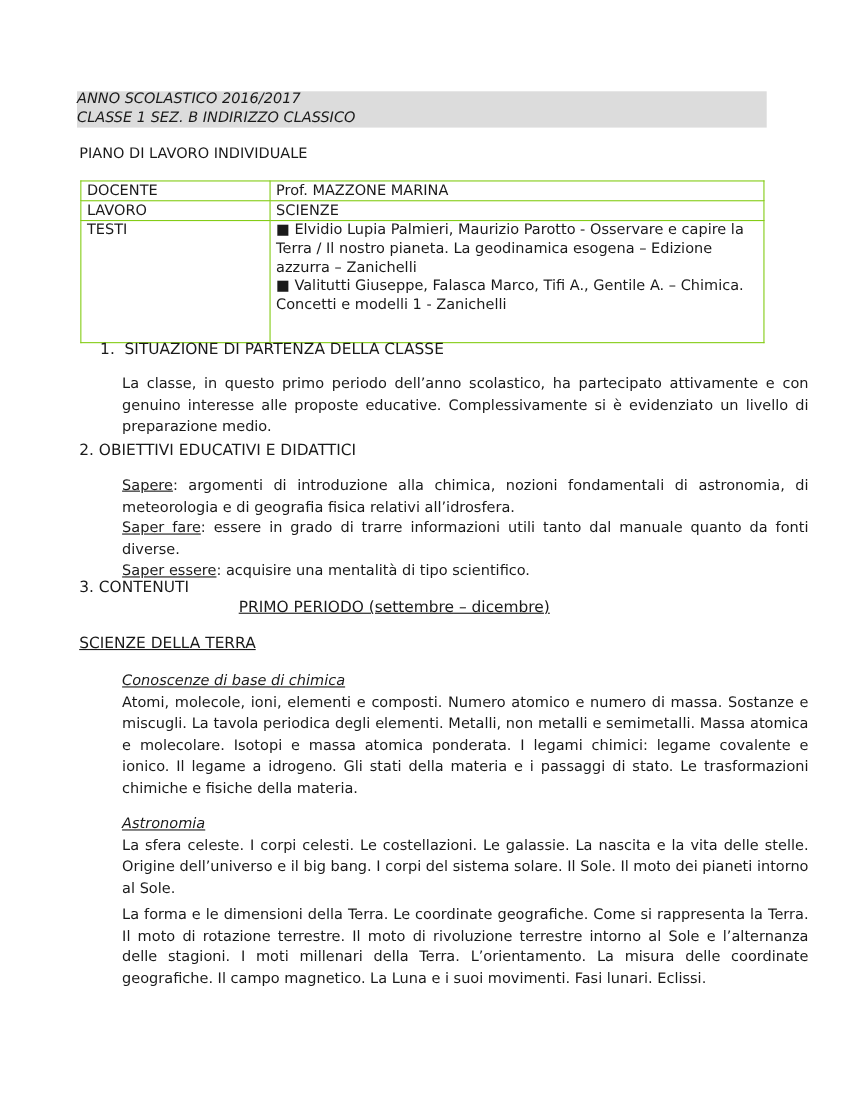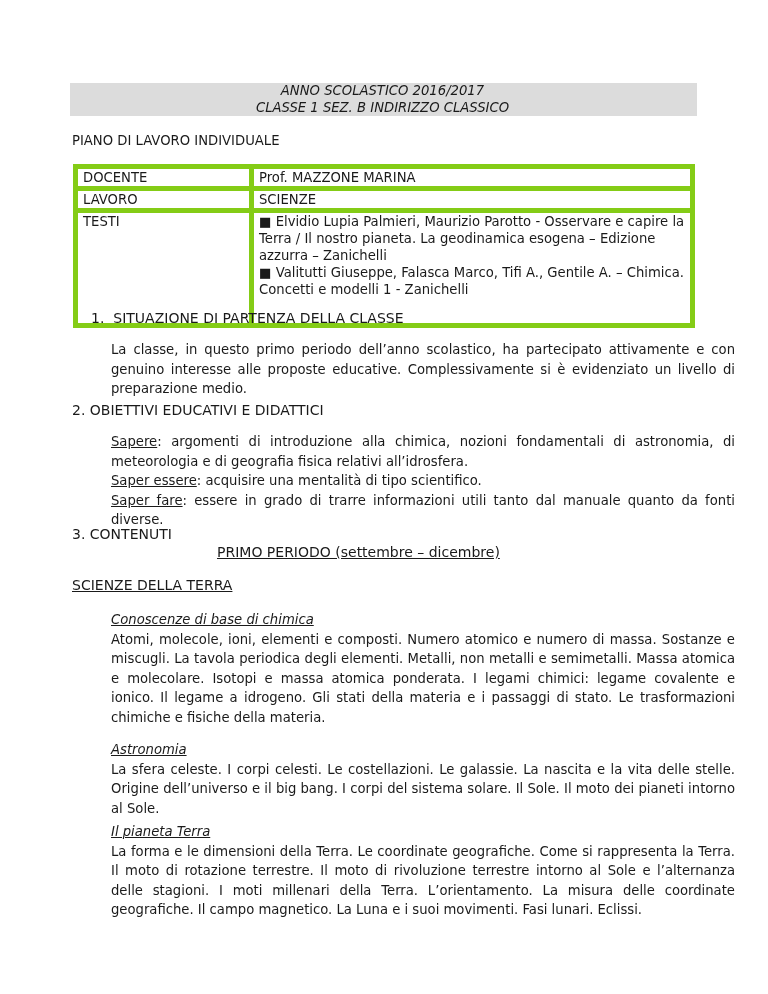--- a/index.html
+++ b/index.html
@@ -1,24 +1,24 @@
 <!DOCTYPE html>
 <html><head>
 <meta charset="utf-8">
 <style>
   html, body { margin: 0; padding: 0; background: #ffffff; }
   body { width: 768px; height: 994px; position: relative; overflow: hidden;
          font-family: "DejaVu Sans", "Liberation Sans", sans-serif; color: #1a1a1a; }
   .page { position: absolute; left: 72px; top: 0; width: 624px; font-size: 13.2px; line-height: 19.5px; }
   .header-band { position: absolute; left: -2px; top: 83px; width: 627px; height: 33px;
-                 background: #dcdcdc; text-align: center; font-style: italic; font-size: 13.2px; line-height: 16.5px; }
+                 background: #dcdcdc; text-align: left; font-style: italic; font-size: 13.2px; line-height: 16.5px; }
   .header-band div { padding-right: 2px; }
   .title { position: absolute; top: 131px; left: 0; font-weight: normal; font-size: 13.2px; text-align: center; }
   table.info { position: absolute; top: 164px; left: 1px; width: 622px; border-collapse: collapse; font-size: 13.2px; line-height: 17px; }
-  table.info td { border: 5px solid #84cc16; vertical-align: top; padding: 0 5px; }
+  table.info td { border: 1px solid #84cc16; vertical-align: top; padding: 0 5px; }
   table.info td.k { width: 161px; }
   table.info tr.last td { height: 110px; }
   .h1 { position: absolute; font-weight: normal; font-size: 14px; }
   .para { position: absolute; left: 0; width: 624px; text-align: justify; margin-left: 39px; }
   .u { text-decoration: underline; }
   .iu { text-decoration: underline; font-style: italic; }
 </style>
 </head>
 <body>
 
@@ -53,36 +53,35 @@
 
   <div class="h1" style="top:309px; left:19px;">
     <span>1.</span>&nbsp;
     <span>SITUAZIONE DI PARTENZA DELLA CLASSE</span>
   </div>
   <div class="para" style="top:340px;">La classe, in questo primo periodo dell’anno scolastico, ha partecipato attivamente e con genuino interesse alle proposte educative. Complessivamente si è evidenziato un livello di preparazione medio.</div>
 
   <div class="h1" style="top:401px; left:0;">2. OBIETTIVI EDUCATIVI E DIDATTICI</div>
   <div class="para" style="top:432px;">
     <div><span class="u">Sapere</span><span>: argomenti di introduzione alla chimica, nozioni fondamentali di astronomia, di meteorologia e di geografia fisica relativi all’idrosfera.</span></div>
+    <div><span class="u">Saper fare</span><span>: essere in grado di trarre informazioni utili tanto dal manuale quanto da fonti diverse.</span></div>
     <div><span class="u">Saper essere</span><span>: acquisire una mentalità di tipo scientifico.</span></div>
-    <div><span class="u">Saper fare</span><span>: essere in grado di trarre informazioni utili tanto dal manuale quanto da fonti diverse.</span></div>
   </div>
 
   <div class="h1" style="top:525px; left:0;">3. CONTENUTI</div>
   <div class="h1 u" style="top:543px; left:145px;">PRIMO PERIODO (settembre – dicembre)</div>
   <div class="h1 u" style="top:576px; left:0;">SCIENZE DELLA TERRA</div>
 
   <div class="para" style="top:610px;">
     <div class="iu">Conoscenze di base di chimica</div>
     <div>Atomi, molecole, ioni, elementi e composti. Numero atomico e numero di massa. Sostanze e miscugli. La tavola periodica degli elementi. Metalli, non metalli e semimetalli. Massa atomica e molecolare. Isotopi e massa atomica ponderata. I legami chimici: legame covalente e ionico. Il legame a idrogeno. Gli stati della materia e i passaggi di stato. Le trasformazioni chimiche e fisiche della materia.</div>
   </div>
 
   <div class="para" style="top:740px;">
     <div class="iu">Astronomia</div>
     <div>La sfera celeste. I corpi celesti. Le costellazioni. Le galassie. La nascita e la vita delle stelle. Origine dell’universo e il big bang. I corpi del sistema solare. Il Sole. Il moto dei pianeti intorno al Sole.</div>
   </div>
 
   <div class="para" style="top:822px;">
-    <div class="iu">Il pianeta Terra</div>
     <div>La forma e le dimensioni della Terra. Le coordinate geografiche. Come si rappresenta la Terra. Il moto di rotazione terrestre. Il moto di rivoluzione terrestre intorno al Sole e l’alternanza delle stagioni. I moti millenari della Terra. L’orientamento. La misura delle coordinate geografiche. Il campo magnetico. La Luna e i suoi movimenti. Fasi lunari. Eclissi.</div>
   </div>
 
 </div>
 
 </body></html>

